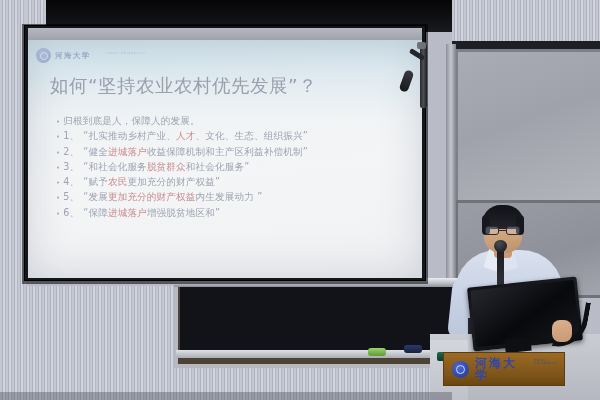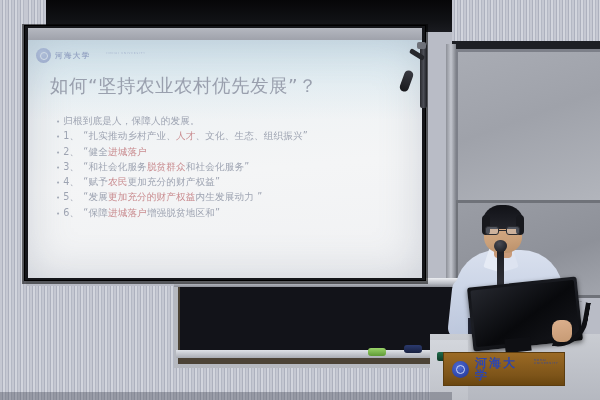--- a/index.html
+++ b/index.html
@@ -211,20 +211,21 @@
           <span class="b-num">1、</span>
           <span>“扎实推动乡村产业、</span>
           <span class="hl">人才</span>
           <span>、文化、生态、组织振兴”</span>
         </div>
         <div class="b-row">
           <span class="b-dot">•</span>
           <span class="b-num">2、</span>
           <span>“健全</span>
           <span class="hl">进城落户</span>
+          <span>收益保障机制和主产区利益补偿机制”</span>
         </div>
         <div class="b-row">
           <span class="b-dot">•</span>
           <span class="b-num">3、</span>
           <span>“和社会化服务</span>
           <span class="hl">脱贫群众</span>
           <span>和社会化服务”</span>
         </div>
         <div class="b-row">
           <span class="b-dot">•</span>

